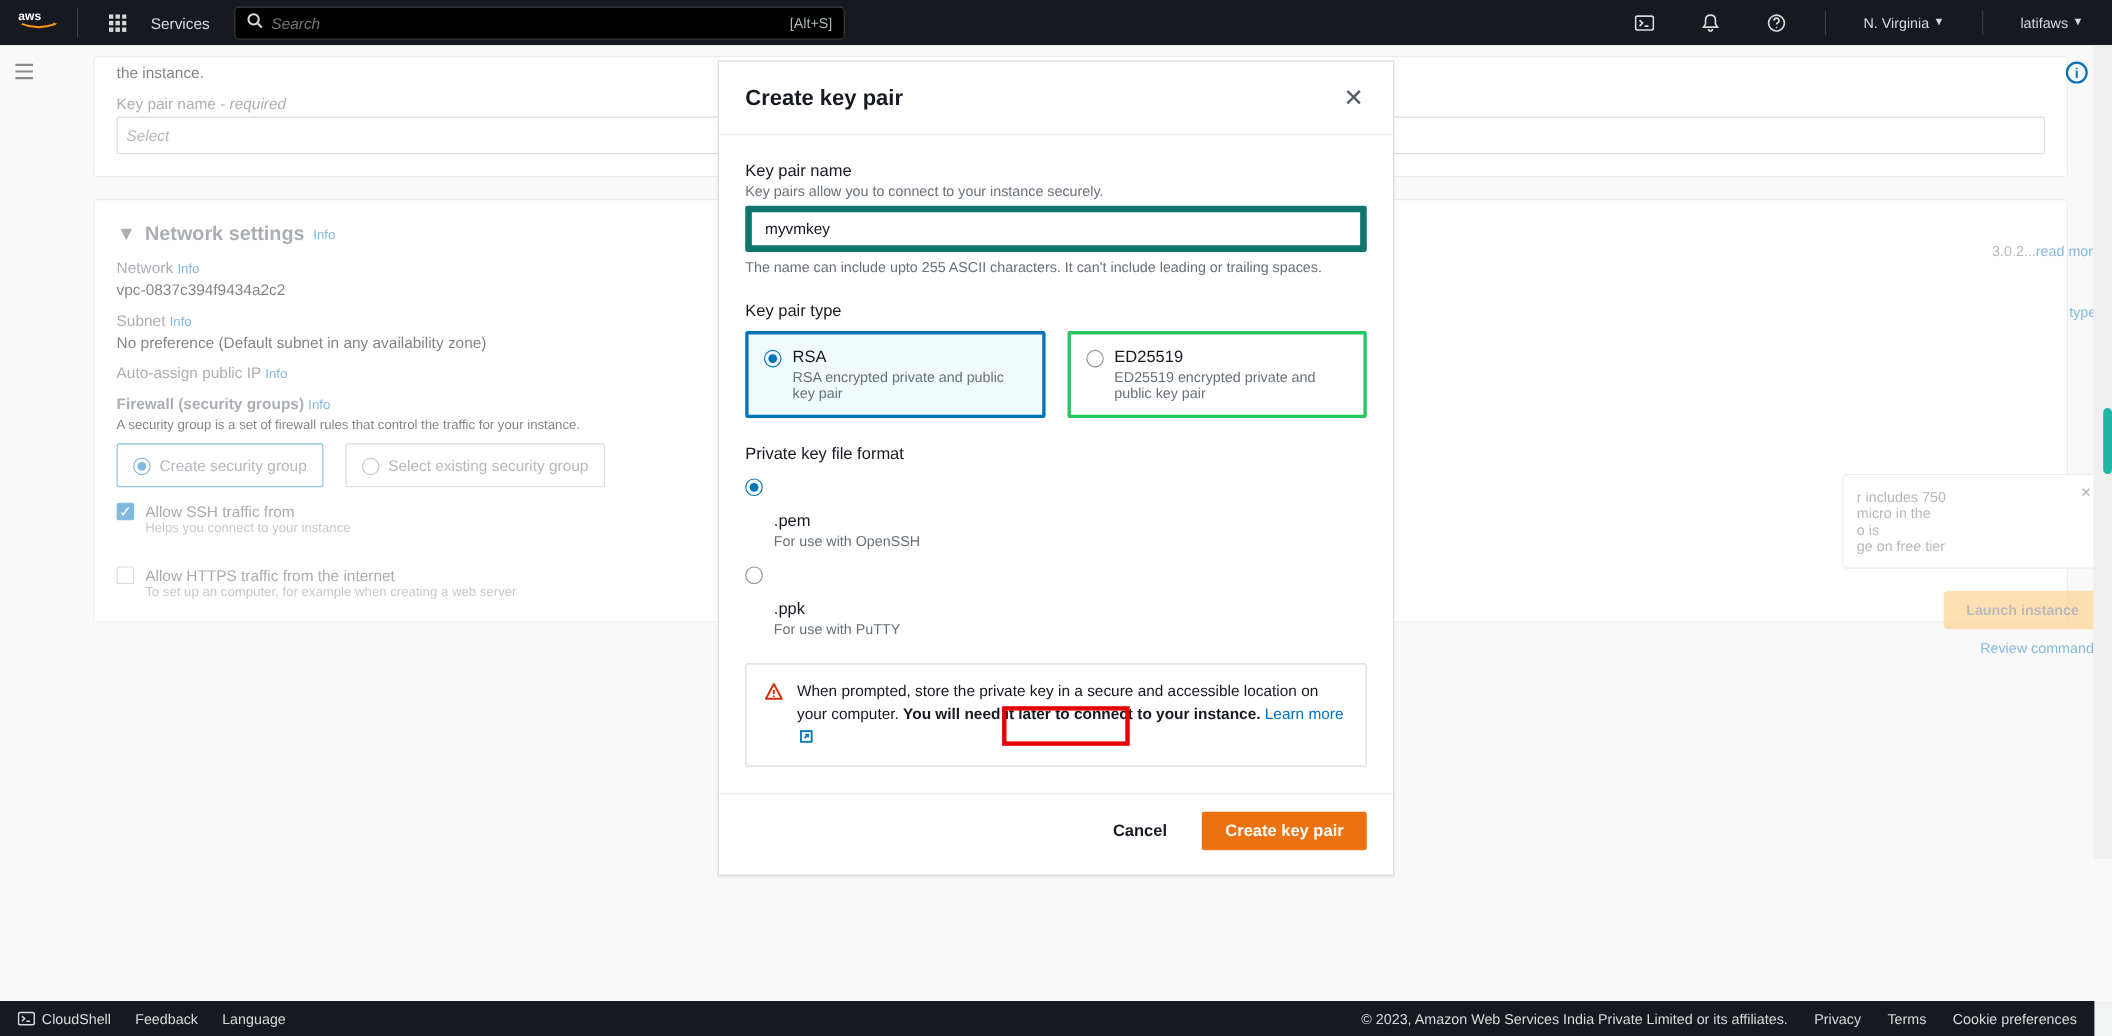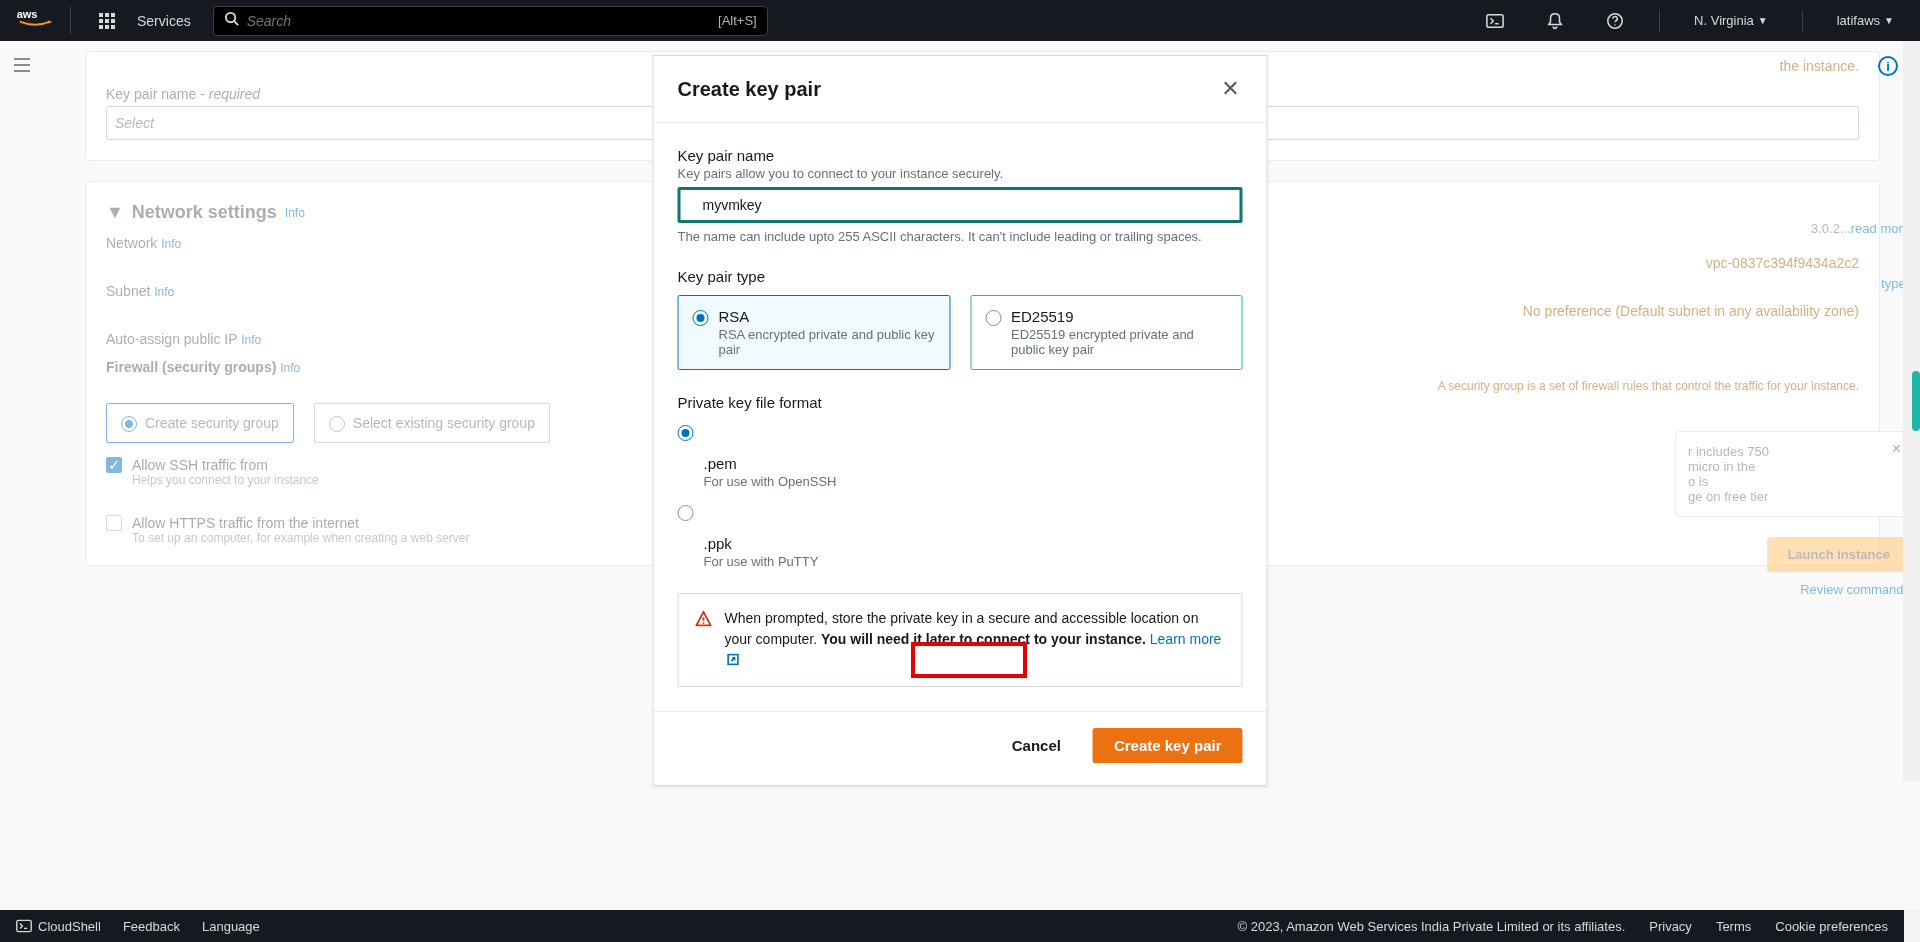--- a/index.html
+++ b/index.html
@@ -27,21 +27,21 @@
 
 .bg-overlay { position: absolute; top: 41px; left: 0; right: 0; bottom: 32px; background: #fff; opacity: 0.5; pointer-events: none; }
 
 
 .bg-content { position: absolute; top: 41px; left: 45px; right: 0; bottom: 32px; color: #555; font-size: 14px; padding: 10px 40px; }
 .bg-panel { background: #fff; border: 1px solid #d5dbdb; border-radius: 4px; padding: 20px; margin-bottom: 20px; }
 .bg-panel h3 { font-size: 18px; font-weight: bold; color: #545b64; margin-bottom: 6px; display: flex; align-items: center; gap: 8px; }
 .bg-panel .info-link { color: #0073bb; font-size: 12px; font-weight: normal; }
 .bg-field-label { font-size: 14px; color: #545b64; margin-bottom: 4px; margin-top: 12px; }
 .bg-field-label .req { font-style: italic; }
-.bg-value { color: #a16207; font-size: 14px; margin-bottom: 8px; text-align: right; }
+.bg-value { color: #000000; font-size: 14px; margin-bottom: 8px; }
 .bg-input { border: 1px solid #aab7b8; border-radius: 2px; padding: 8px; width: 100%; font-style: italic; color: #687078; }
 .bg-radio-row { display: flex; gap: 20px; margin-top: 10px; }
 .bg-radio-box { border: 1px solid #aab7b8; padding: 10px 14px; border-radius: 2px; display: flex; align-items: center; gap: 8px; color: #687078; }
 .bg-radio-box.sel { border-color: #0073bb; }
 .bg-check-row { display: flex; align-items: flex-start; gap: 10px; margin-top: 14px; }
 .bg-check-row .cb { width: 16px; height: 16px; border: 1px solid #aab7b8; border-radius: 2px; display: inline-flex; align-items: center; justify-content: center; background: #fff; }
 .bg-check-row .cb.checked { background: #0073bb; border-color: #0073bb; color: #fff; }
 .bg-dropdown { border: 1px solid #aab7b8; padding: 6px 10px; border-radius: 2px; display: inline-block; min-width: 120px; }
 
 .bg-right-side { position: absolute; right: 10px; top: 180px; width: 235px; color: #687078; font-size: 13px; }
@@ -60,23 +60,23 @@
 .modal { position: absolute; left: 50%; top: 55px; transform: translateX(-50%); width: 615px; background: #fff; border: 1px solid #d5dbdb; box-shadow: 0 1px 3px rgba(0,0,0,0.1); z-index: 100; }
 .modal-header { padding: 20px 24px; display: flex; align-items: center; justify-content: space-between; }
 .modal-header h2 { font-size: 20px; font-weight: bold; color: #16191f; }
 .modal-close { cursor: pointer; font-size: 22px; color: #545b64; width: 24px; text-align: center; }
 .modal-divider { height: 1px; background: #e9ebed; }
 .modal-body { padding: 24px; }
 .field-group { margin-bottom: 24px; }
 .field-label { font-size: 15px; color: #16191f; margin-bottom: 2px; }
 .field-desc { font-size: 13px; color: #687078; margin-bottom: 6px; }
 .field-desc.below { margin-top: 6px; margin-bottom: 0; }
-.text-input { width: 100%; border: 3px solid #0f766e; border-radius: 2px; padding: 7px 22px; font-size: 14px; color: #16191f; }
+.text-input { width: 100%; border: 6px solid #0f766e; border-radius: 2px; padding: 7px 12px; font-size: 14px; color: #16191f; }
 .type-row { display: flex; gap: 20px; }
-.type-card { flex: 1; border: 1px solid #22c55e; border-radius: 2px; padding: 12px 14px; display: flex; gap: 10px; cursor: pointer; }
+.type-card { flex: 1; border: 3px solid #22c55e; border-radius: 2px; padding: 12px 14px; display: flex; gap: 10px; cursor: pointer; }
 .type-card.selected { border-color: #0073bb; background: #f1faff; }
 .radio-circle { width: 16px; height: 16px; border: 1px solid #879196; border-radius: 50%; flex-shrink: 0; margin-top: 2px; position: relative; }
 .radio-circle.on { border-color: #0073bb; }
 .radio-circle.on::after { content: ""; position: absolute; top: 3px; left: 3px; width: 8px; height: 8px; background: #0073bb; border-radius: 50%; }
 .type-card .tc-title { font-size: 15px; color: #16191f; }
 .type-card .tc-desc { font-size: 13px; color: #687078; margin-top: 2px; }
 .format-option { display: flex; gap: 10px; margin-bottom: 14px; cursor: pointer; }
 .format-option .fo-title { font-size: 15px; color: #16191f; margin-top: 32px; }
 .format-option .fo-desc { font-size: 13px; color: #687078; margin-top: 2px; }
 .warning-box { border: 1px solid #d5dbdb; border-radius: 2px; padding: 14px 16px; display: flex; gap: 12px; margin-top: 4px; }

